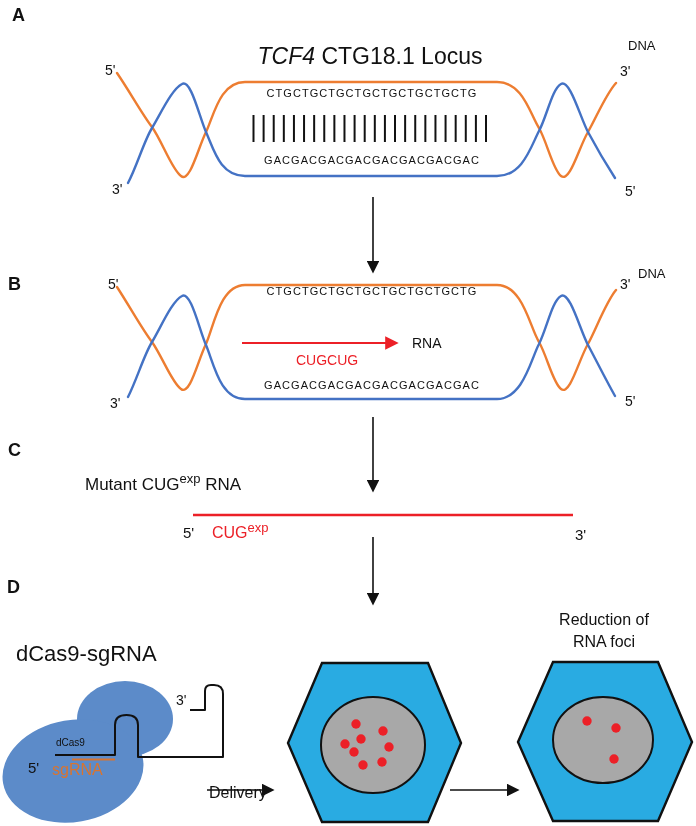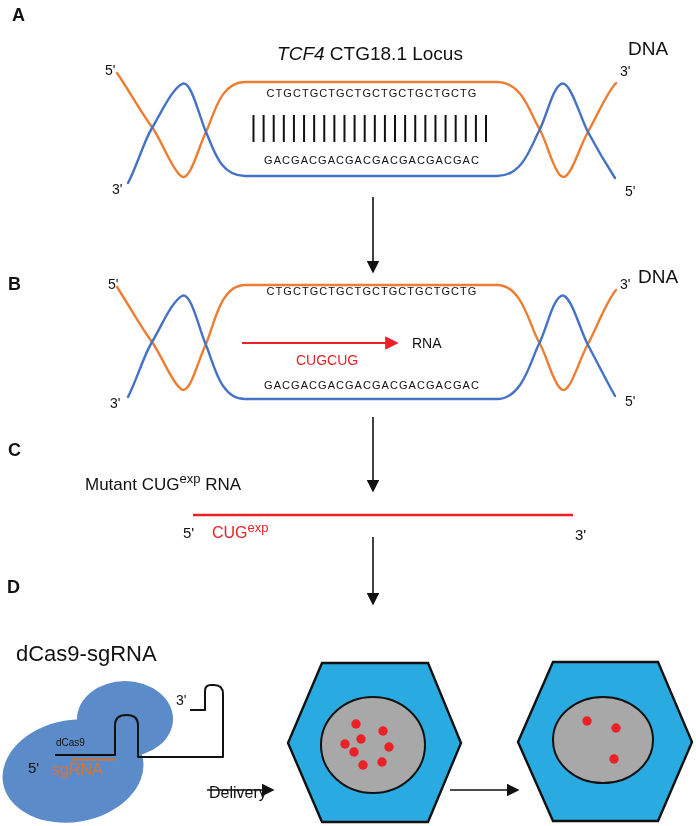--- a/index.html
+++ b/index.html
@@ -2,23 +2,23 @@
 <html style="--strand-orange: #ED7D31; --strand-blue: #4472C4; --rna-red: #EC2027; --cell-fill: #29ABE2; --nucleus-gray: #A8A8A8; --cas9-blue: #5C8BC9; --sgrna-orange: #D9742F; --line-black: #111111;"><head>
 <meta charset="utf-8">
 <style>
   html,body{margin:0;padding:0;background:#ffffff;}
   .figure{
     position:relative;width:696px;height:826px;background:#ffffff;
     font-family:"Liberation Sans", sans-serif;color:#111;overflow:hidden;
   }
   .abs{position:absolute;white-space:nowrap;}
   .panel-label{font-size:18px;font-weight:bold;}
-  .fig-title{font-size:19px;}
+  .fig-title{font-size:23px;}
   .fig-title .gene{font-style:italic;}
-  .dna-label{font-size:19px;}
+  .dna-label{font-size:13px;}
   .end-label{font-size:14px;}
   .seq{font-size:11px;letter-spacing:1.05px;}
   .rna-word{font-size:14px;}
   .red-text{color:var(--rna-red,#ec2027);}
   .orange-text{color:var(--sgrna-orange,#d9742f);}
   .c-heading{font-size:17px;}
   .c-heading sup,.rna-name sup{font-size:13px;text-align:center;}
   .rna-name{font-size:16px;}
   .d-title{font-size:22px;}
   .dcas9-word{font-size:10px;}
@@ -158,14 +158,15 @@
   <div class="abs small-end" style="left:575px;top:526px;">3'</div>
 
   <div class="abs panel-label" style="left:7px;top:577px;">D</div>
   <div class="abs d-title" style="left:16px;top:641px;">dCas9-sgRNA</div>
   <div class="abs dcas9-word" style="left:56px;top:737px;">dCas9</div>
   <div class="abs small-end" style="left:28px;top:759px;">5'</div>
   <div class="abs sgrna-word orange-text" style="left:52px;top:761px;">sgRNA</div>
   <div class="abs hook-end" style="left:176px;top:692px;">3'</div>
   <div class="abs delivery" style="left:209px;top:784px;">Delivery</div>
 
+  <div class="abs cell-title" style="left:544px;top:609px;width:120px;"><span>Reduction of</span><br><span>RNA foci</span></div>
 
 </div>
 
 </body></html>

